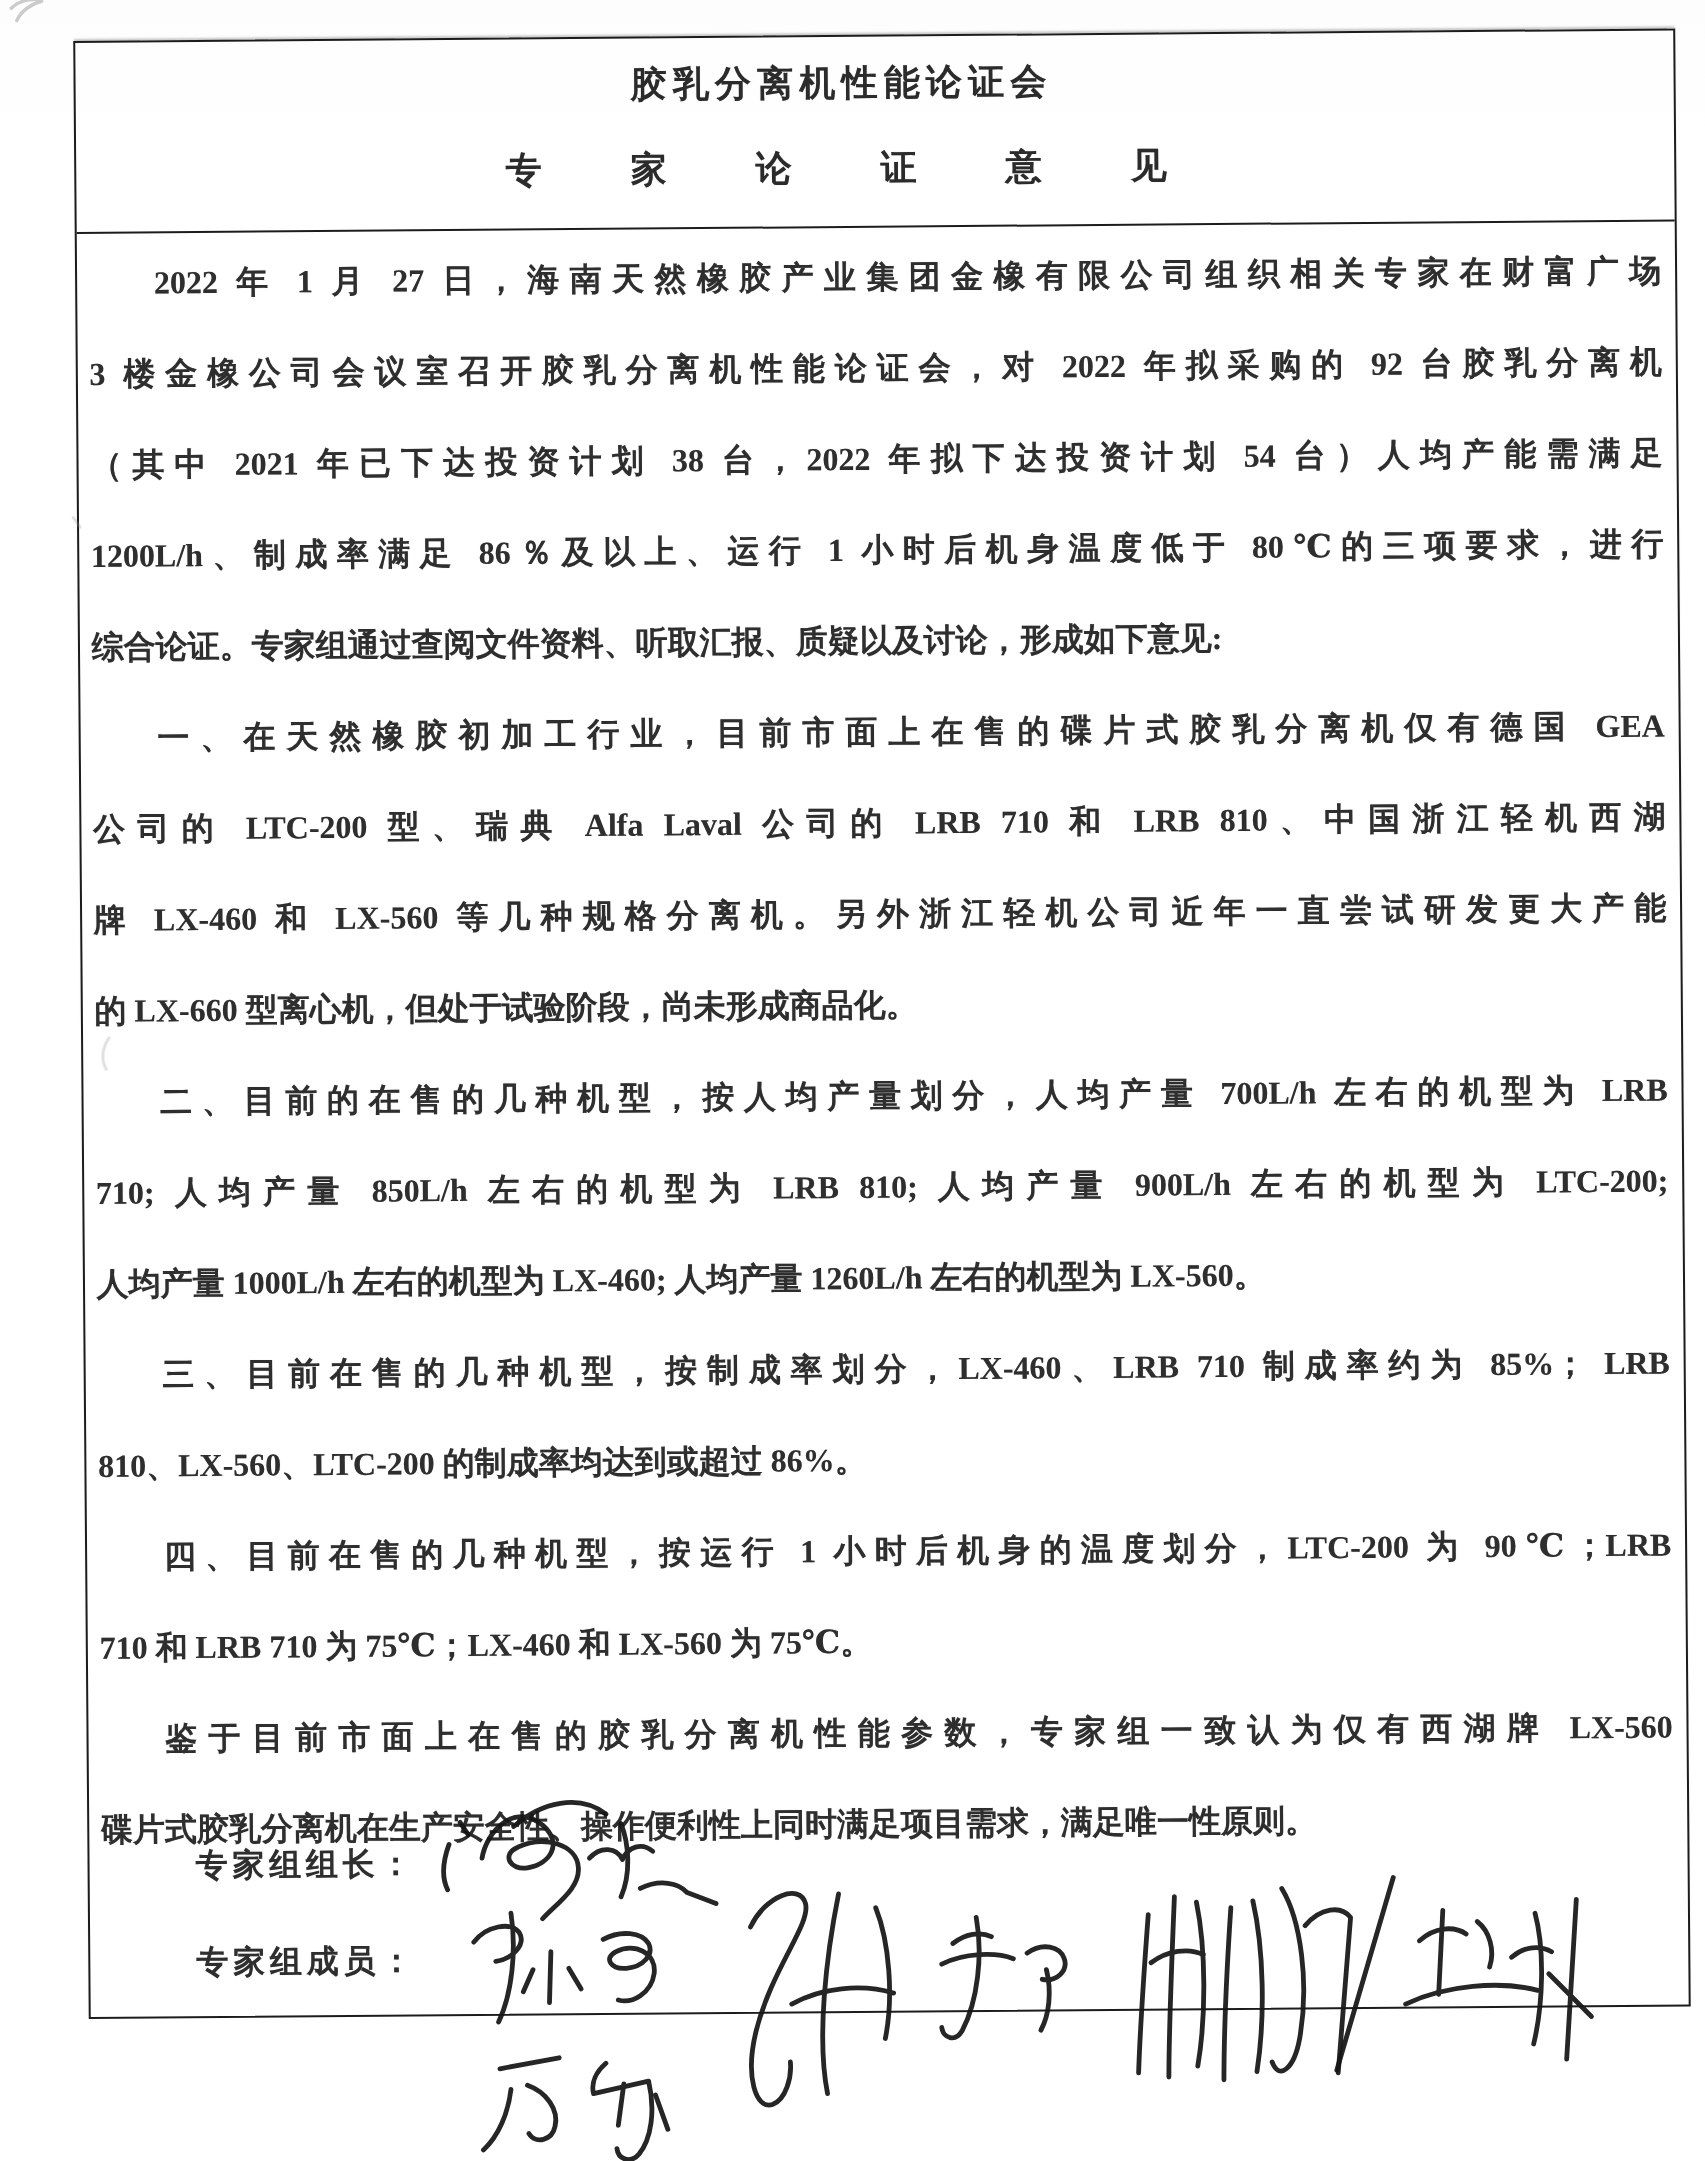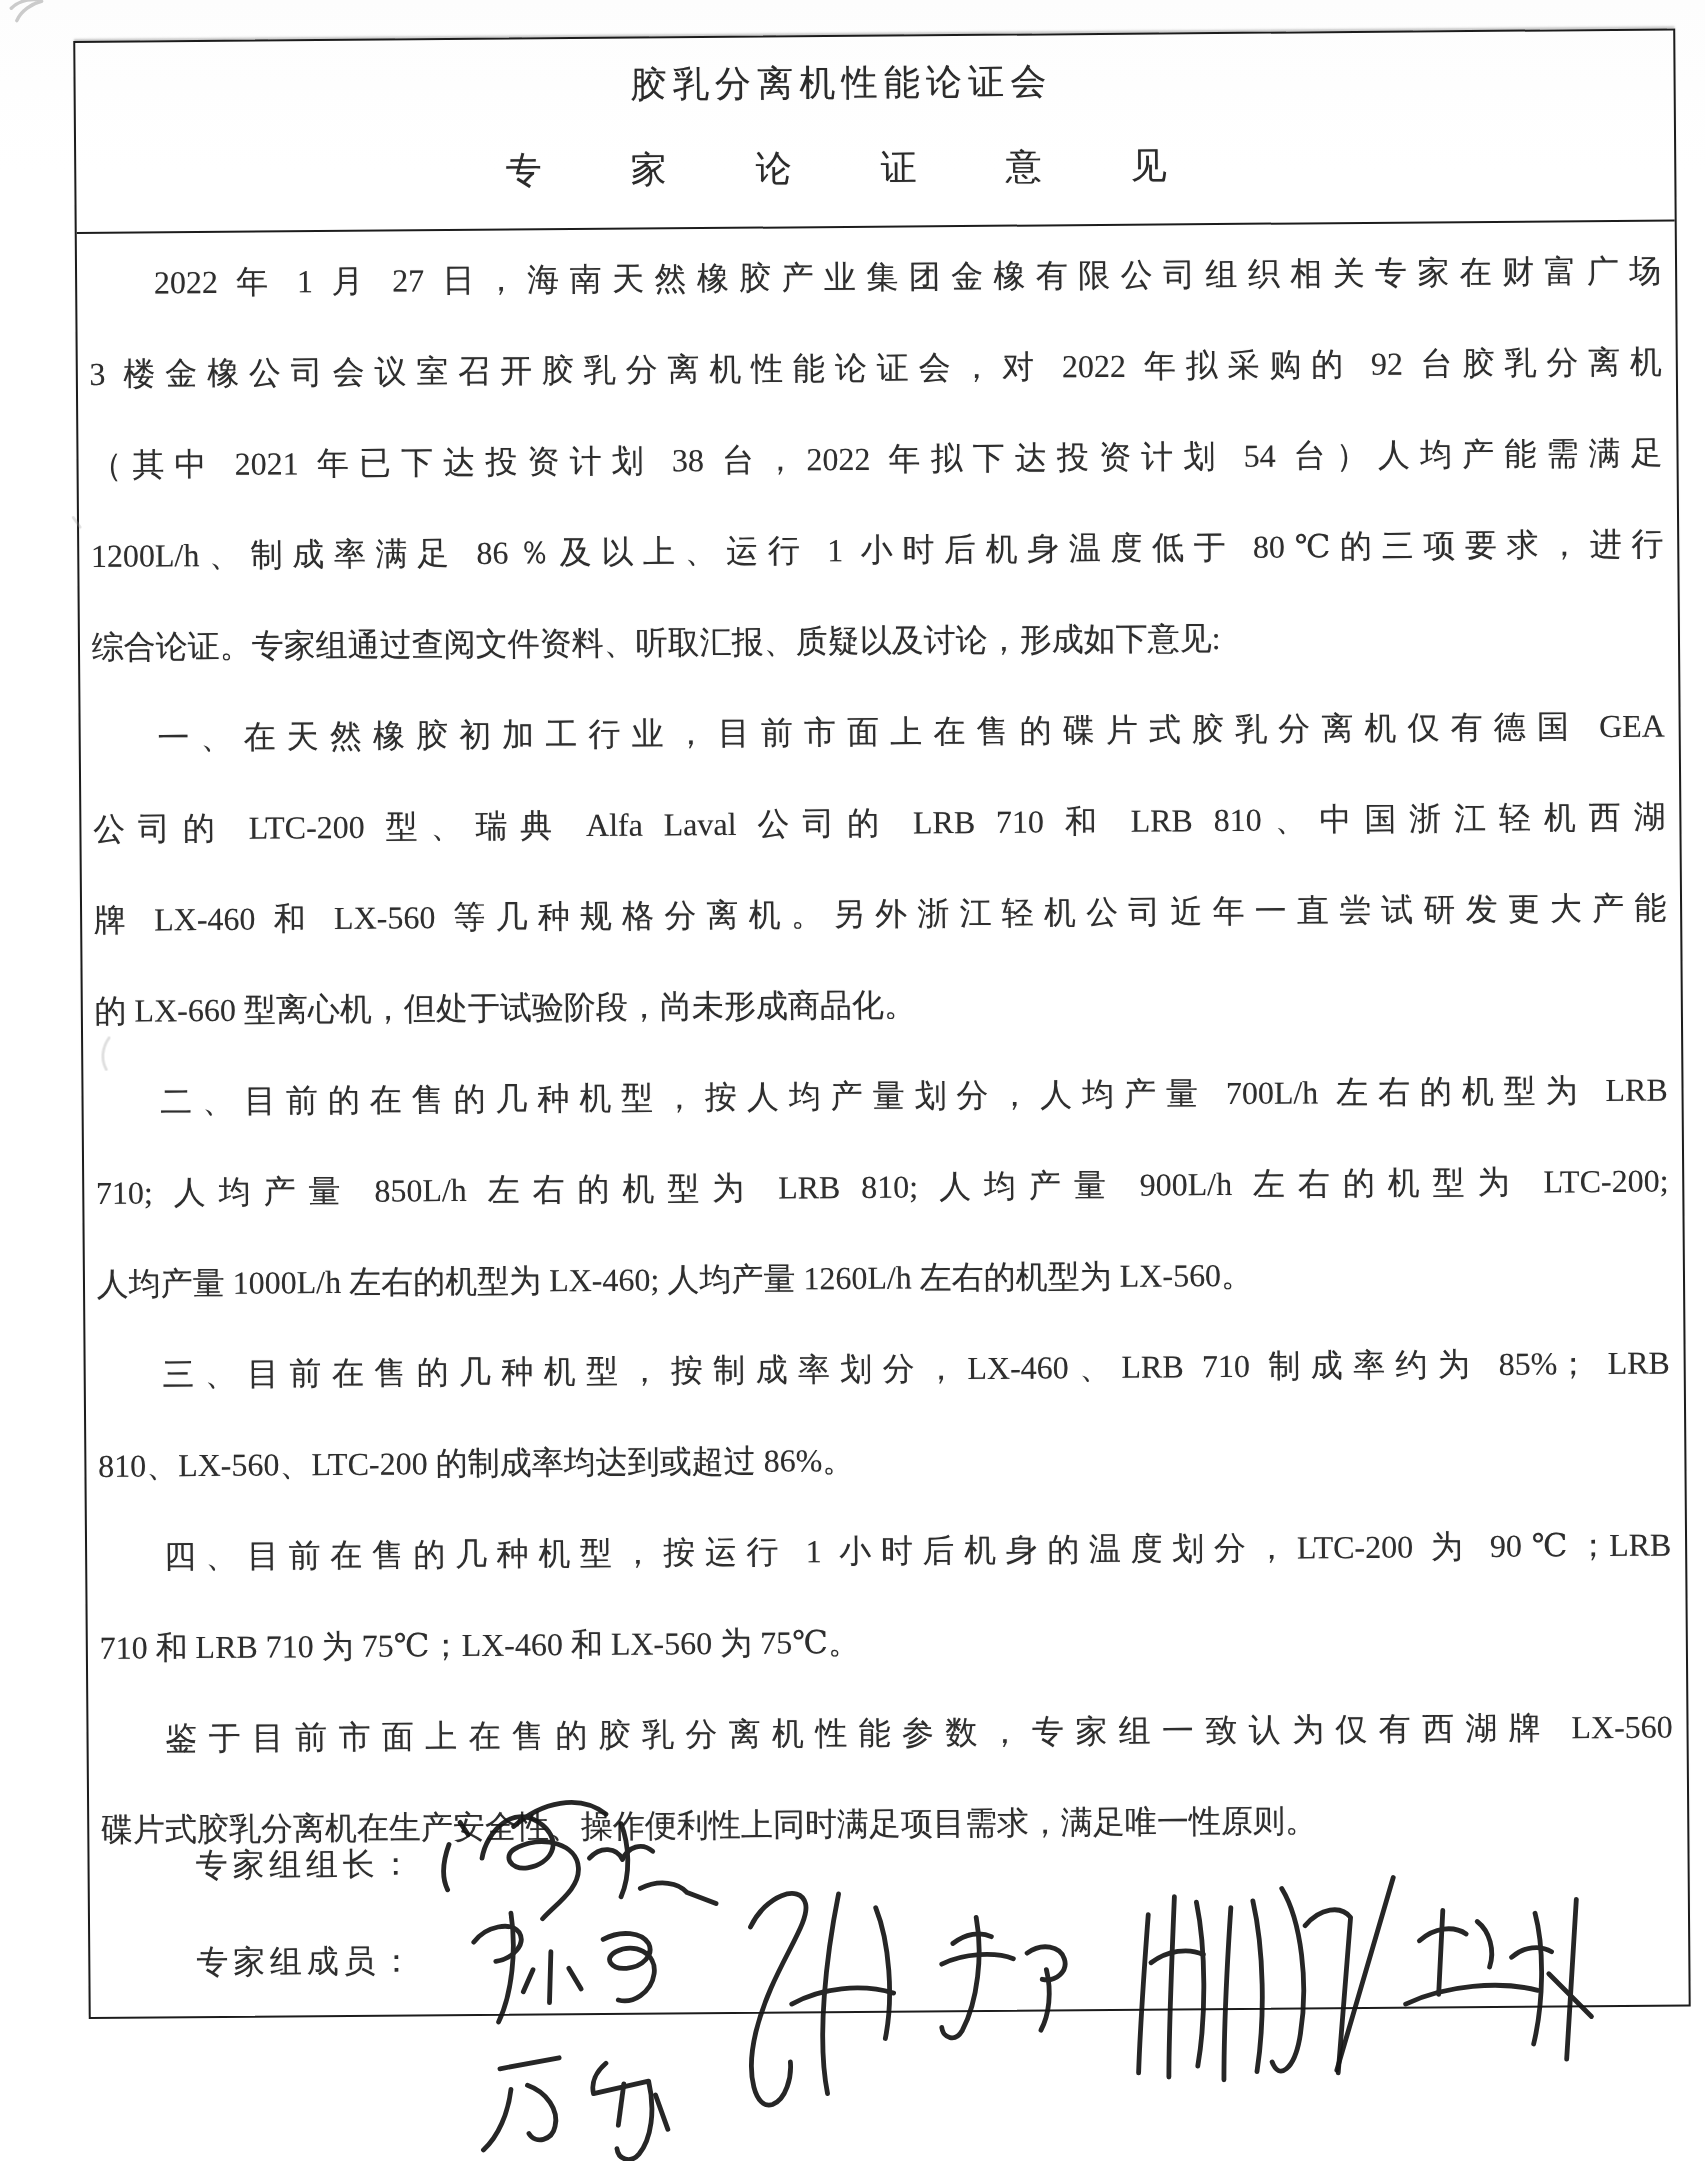--- a/index.html
+++ b/index.html
@@ -6,20 +6,21 @@
     margin: 0; padding: 0;
     width: 1706px; height: 2161px;
     background: #fefefe;
     overflow: hidden;
     font-family: "Liberation Serif", "DejaVu Serif", serif;
   }
   .page {
     position: relative;
     width: 1706px; height: 2161px;
     background: linear-gradient(180deg, #fdfdfd 0%, #ffffff 8%, #ffffff 100%);
+    font-weight: bold;
   }
   
   .doc-box {
     position: absolute;
     left: 81px; top: 41px;
     width: 1598px; height: 1974px;
     border: 2.1px solid #1c1c1c;
     box-shadow: 0 -2.8px 2.1px -0.7px rgba(140,140,140,0.45);
     transform: rotate(-0.45deg);
     transform-origin: 0 50%;

